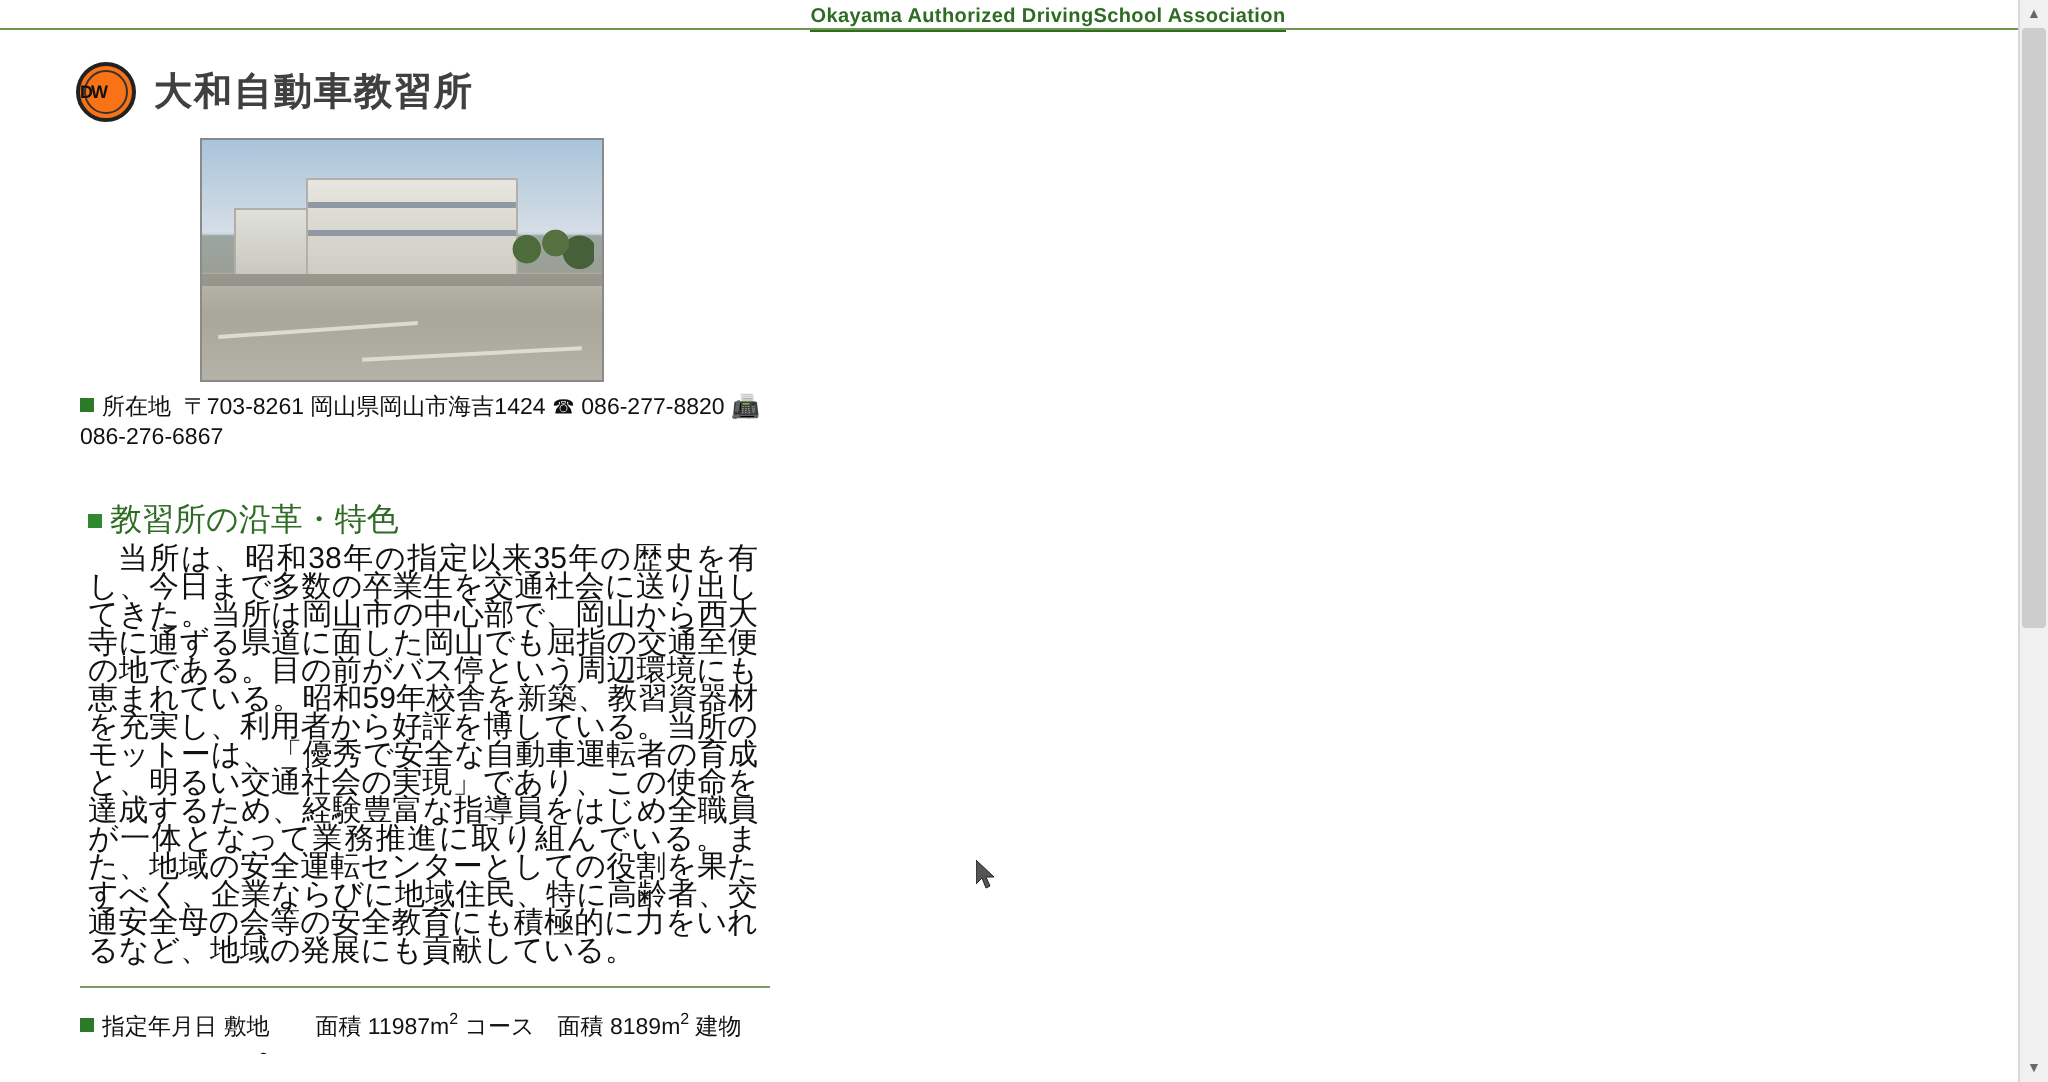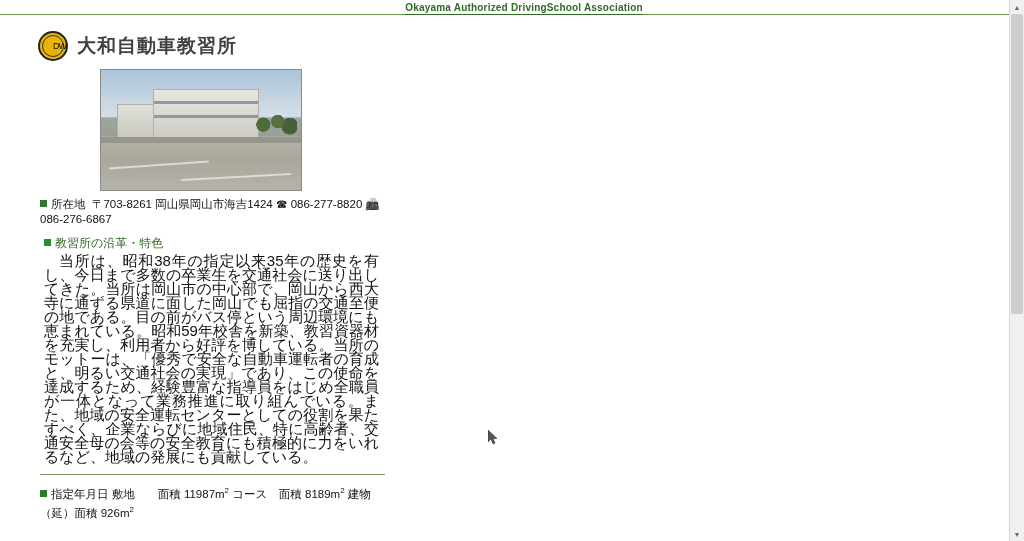--- a/index.html
+++ b/index.html
@@ -62,28 +62,28 @@
     gap: 9px;
     margin: 6px 0 4px 8px;
   }
   .logo {
     width: 30px;
     height: 30px;
     border-radius: 50%;
     border: 2px solid #222;
     display: flex;
     align-items: center;
-    justify-content: flex-end;
+    justify-content: flex-start;
     font-size: 9px;
-    font-weight: normal;
+    font-weight: bold;
     color: #111;
     letter-spacing: -1px;
     box-sizing: border-box;
     position: relative;
-    background: #eab308;
+    background: #f97316;
   }
   .logo::after {
     content: "";
     position: absolute;
     left: 2px; top: 2px; right: 2px; bottom: 2px;
     border: 1px solid #333;
     border-radius: 50%;
   }
   .logo span { position: relative; z-index: 2; }
   .school-name {
@@ -176,22 +176,22 @@
     display: inline-block;
     width: 7px; height: 7px;
     background: #2a7a2a;
     margin-right: 4px;
     vertical-align: 1px;
   }
   .sq-green { background: #2f8a2f; }
 
   
   .sec-head {
-    margin: 8px 0 2px 14px;
-    font-size: 12px;
+    margin: 23px 0 2px 14px;
+    font-size: 16px;
     color: #2e6b23;
   }
   .sec-head .sq { background:#2f8a2f; }
 
   .body-text {
     margin: 0 0 0 14px;
     width: 335px;
     font-size: 15px;
     line-height: 14px;
     text-align: justify;

